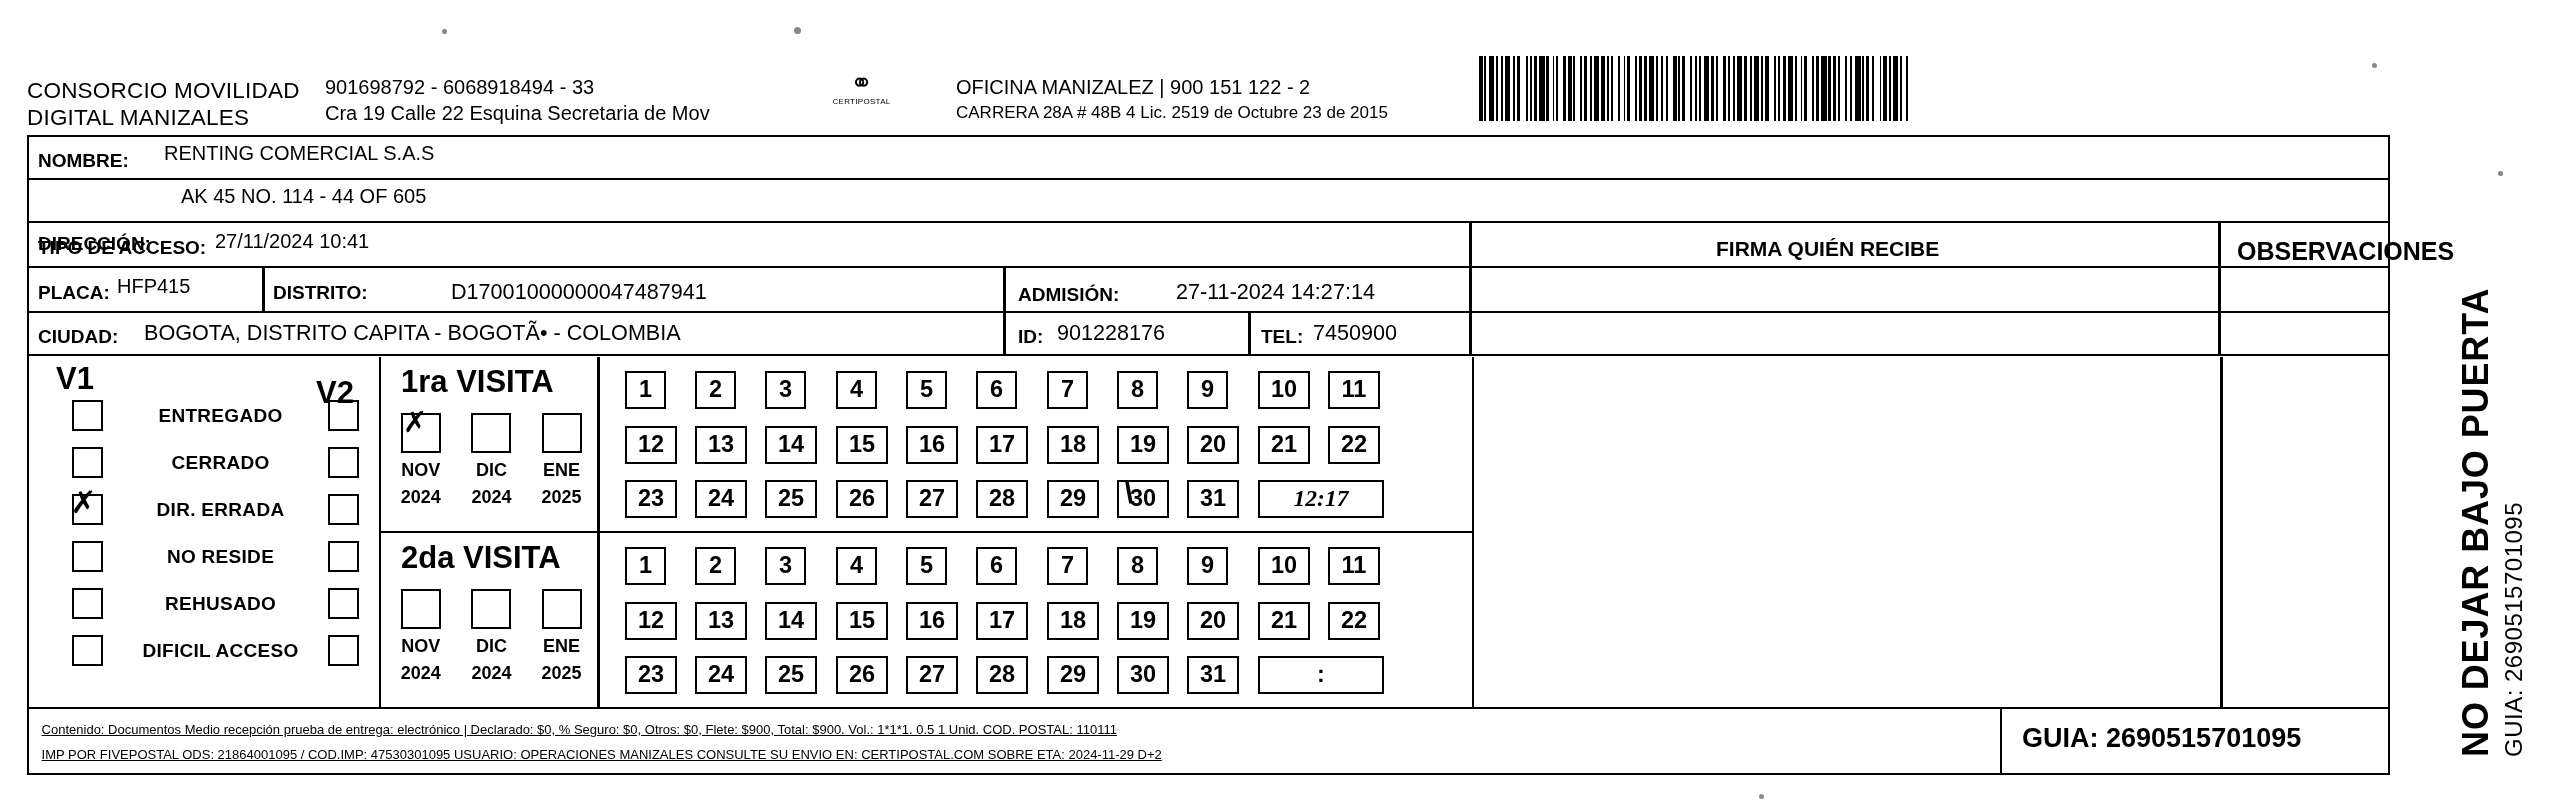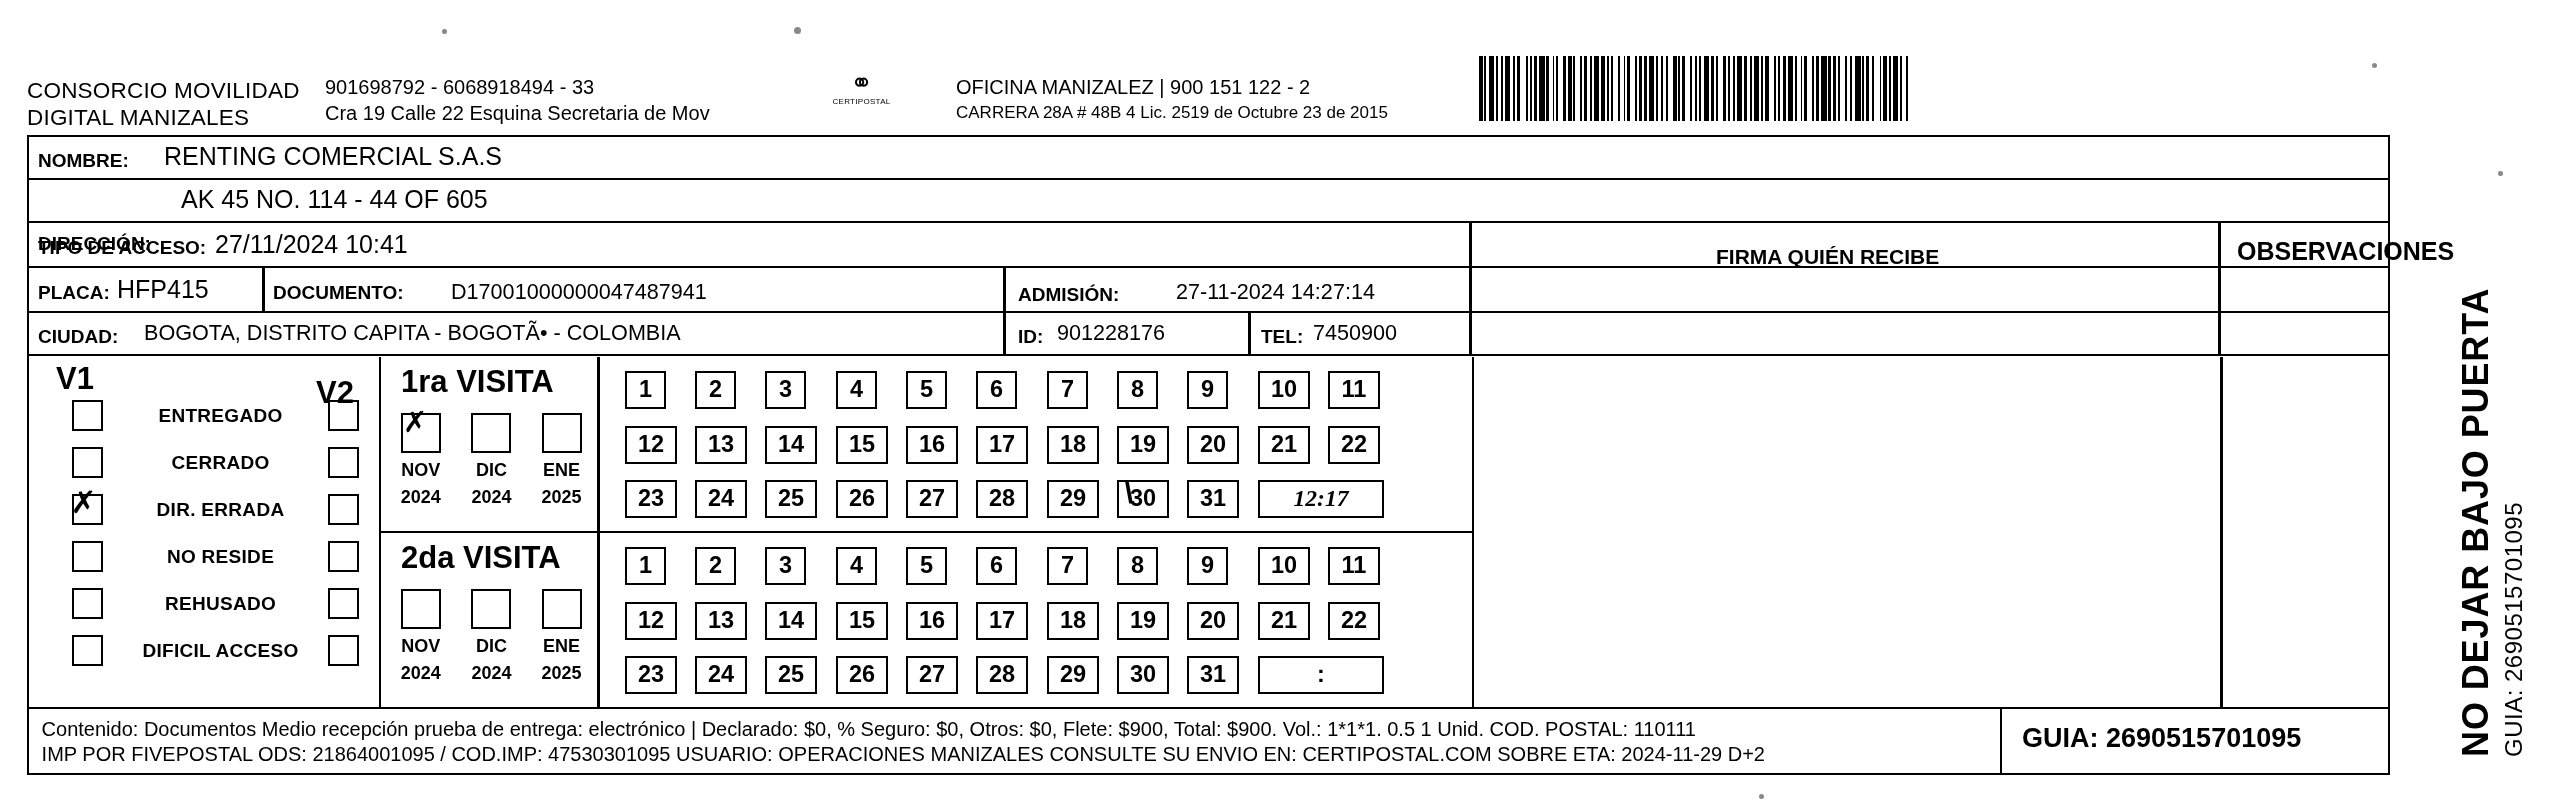--- a/index.html
+++ b/index.html
@@ -95,21 +95,21 @@
   .row {
     position: relative;
     border-bottom: 2.7px solid #000;
     box-sizing: border-box;
   }
   .rowtxt {
     position: absolute;
     white-space: nowrap;
   }
   .lbl { font-size: 19px; font-weight: bold; }
-  .val { font-size: 25px; }
+  .val { font-size: 20px; }
   .val-sm { font-size: 21.6px; }
 
   .r-nombre { height: 43px; }
   .r-direccion { height: 43px; }
   .r-tipo { height: 45px; }
   .r-placa { height: 45px; }
   .r-ciudad { height: 43px; }
 
   .vline {
     position: absolute;
@@ -267,23 +267,24 @@
   .footer {
     position: absolute;
     left: 0;
     top: 572px;
     right: 0;
     bottom: 0;
   }
   .fine {
     position: absolute;
     left: 12.6px;
-    font-size: 20px;
+    font-size: 13px;
     line-height: 23.5px;
     white-space: nowrap;
+    text-decoration: underline;
   }
   .guiabox {
     position: absolute;
     right: 0;
     top: 0;
     bottom: 0;
     width: 388px;
     border-left: 2.7px solid #000;
     box-sizing: border-box;
   }
@@ -529,29 +530,29 @@
     <div class="row r-direccion">
       <div class="rowtxt lbl" style="left:9px; top:12.6px;margin-top:40px;">DIRECCIÓN:</div>
       <div class="rowtxt val" style="left:152px; top:5.4px;">AK 45 NO. 114 - 44 OF 605</div>
     </div>
 
     <div class="row r-tipo">
       <div class="rowtxt lbl" style="left:9px; top:14.4px;">TIPO DE ACCESO:</div>
       <div class="rowtxt val" style="left:186px; top:7.2px;">27/11/2024 10:41</div>
       <div class="vline" style="left:1440px;"></div>
       <div class="vline" style="left:2189px;"></div>
-      <div class="rowtxt lbl" style="left:1687px; top:14.4px; font-size:21px;margin-top:8px;">FIRMA QUIÉN RECIBE</div>
+      <div class="rowtxt lbl" style="left:1687px; top:14.4px; font-size:21px;">FIRMA QUIÉN RECIBE</div>
       <div class="rowtxt lbl" style="left:2208px; top:14.4px; font-size:25px;">OBSERVACIONES</div>
     </div>
 
     <div class="row r-placa">
       <div class="rowtxt lbl" style="left:9px; top:14.4px;">PLACA:</div>
       <div class="rowtxt val" style="left:88px; top:7.2px;">HFP415</div>
       <div class="vline" style="left:233px;"></div>
-      <div class="rowtxt lbl" style="left:244px; top:14.4px;">DOCUMENTO:</div>
+      <div class="rowtxt lbl" style="left:244px; top:14.4px;">DISTRITO:</div>
       <div class="rowtxt val-sm" style="left:422px; top:10.8px;">D17001000000047487941</div>
       <div class="vline" style="left:974px;"></div>
       <div class="rowtxt lbl" style="left:989px; top:16px;">ADMISIÓN:</div>
       <div class="rowtxt val-sm" style="left:1147px; top:10.8px;">27-11-2024 14:27:14</div>
       <div class="vline" style="left:1440px;"></div>
       <div class="vline" style="left:2189px;"></div>
     </div>
 
     <div class="row r-ciudad">
       <div class="rowtxt lbl" style="left:9px; top:12.6px;">CIUDAD:</div>

